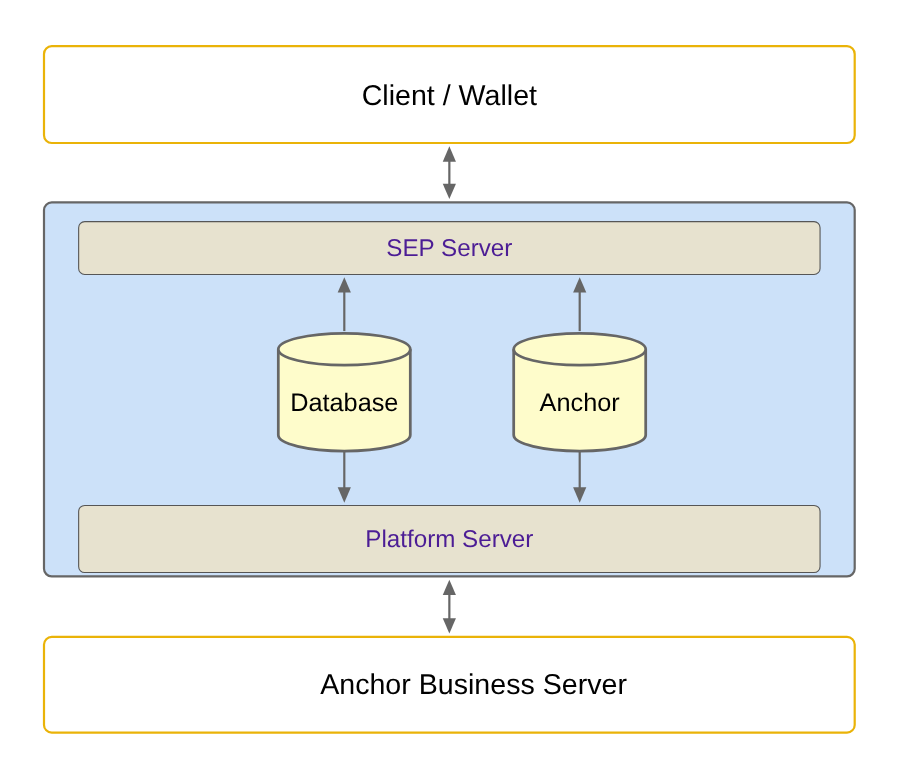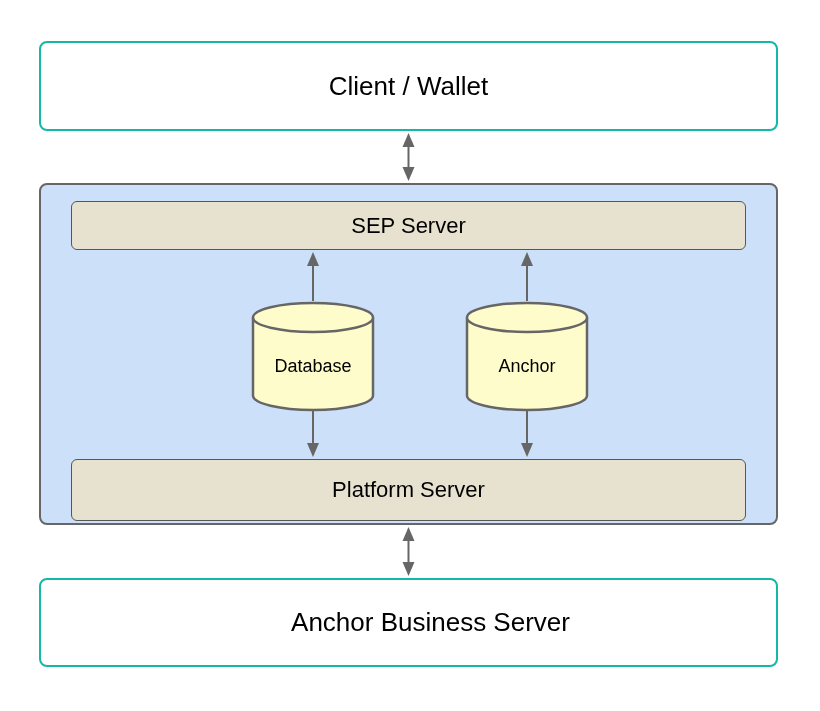--- a/index.html
+++ b/index.html
@@ -12,21 +12,21 @@
     position: relative;
     width: 820px;
     height: 711px;
     background: #ffffff;
     overflow: hidden;
   }
   .node-box {
     position: absolute;
     box-sizing: border-box;
     background: #ffffff;
-    border: 2px solid #14b8a6;
+    border: 2px solid #eab308;
     border-radius: 8px;
     display: flex;
     align-items: center;
     justify-content: center;
     font-size: 26px;
     color: #000000;
   }
   .box-client { left: 39px; top: 41px; width: 739px; height: 90px; }
   .box-anchor { left: 39px; top: 578px; width: 739px; height: 89px; padding-left: 44px; }
   .group {
@@ -43,42 +43,42 @@
     left: 71px;
     width: 675px;
     height: 49px;
     background: #e7e2cf;
     border: 1.5px solid #565656;
     border-radius: 6px;
     display: flex;
     align-items: center;
     justify-content: center;
     font-size: 22px;
-    color: #000000;
+    color: #4c1d95;
   }
   .bar-sep { top: 201px; }
   .bar-platform { top: 459px; height: 62px; }
   .cylinder {
     position: absolute;
     width: 124px;
     height: 111px;
   }
   .cyl-database { left: 251px; top: 301px; }
   .cyl-kafka { left: 465px; top: 301px; }
   .cylinder svg { position: absolute; left: 0; top: 0; }
   .cyl-label {
     position: absolute;
     left: 0;
     top: 36px;
     width: 124px;
     height: 58px;
     display: flex;
     align-items: center;
     justify-content: center;
-    font-size: 18px;
+    font-size: 23px;
     color: #000000;
     white-space: nowrap;
   }
   .arrow-layer {
     position: absolute;
     left: 0; top: 0;
     width: 820px; height: 711px;
     pointer-events: none;
   }
   .arrow-layer line { stroke: #666666; stroke-width: 2px; }

